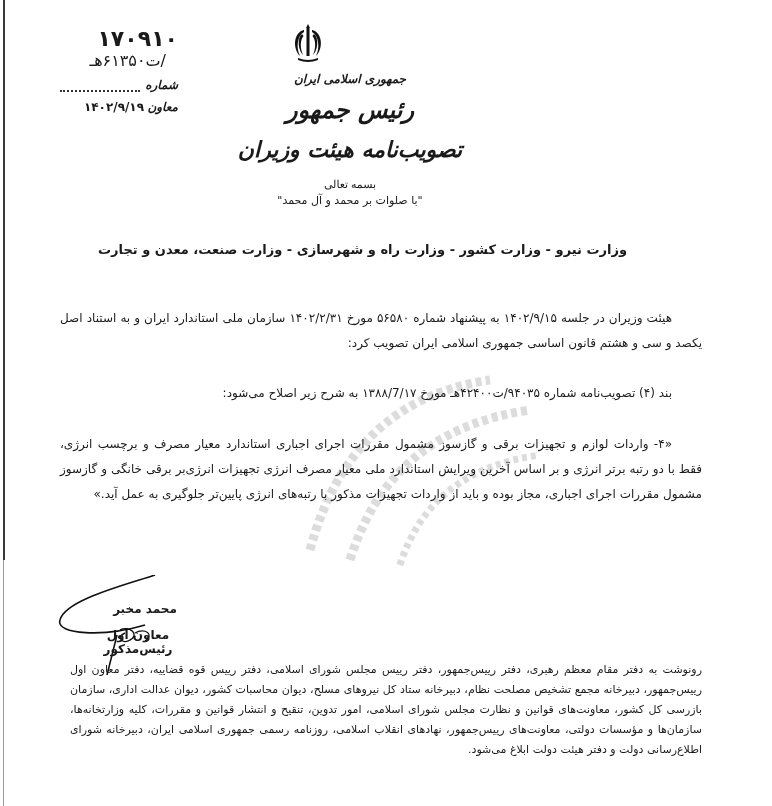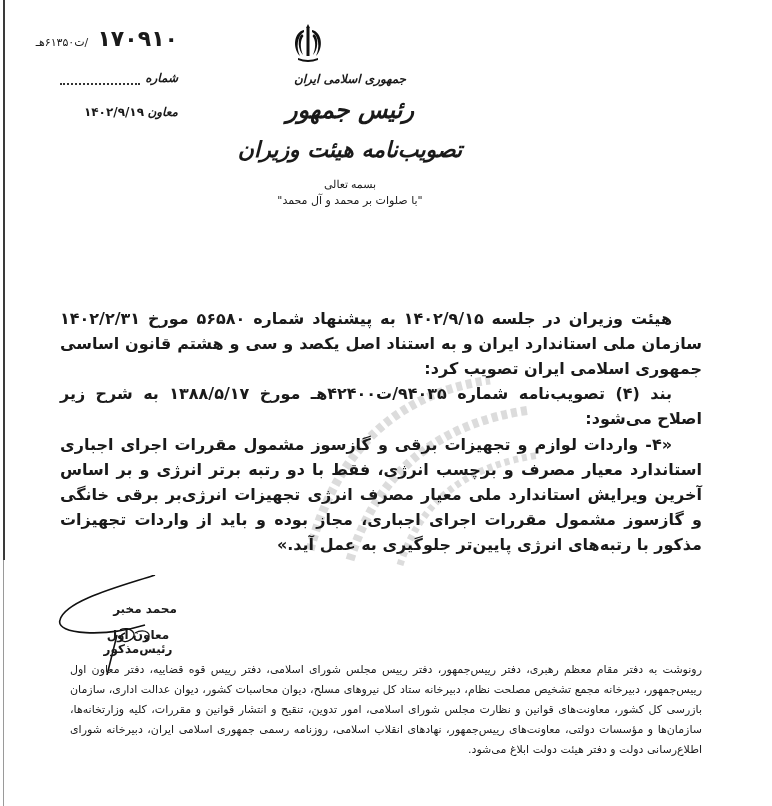--- a/index.html
+++ b/index.html
@@ -3,37 +3,37 @@
 <meta charset="utf-8">
 <style>
   html, body { margin:0; padding:0; }
   body { width:772px; height:806px; background:#ffffff; position:relative; overflow:hidden;
          font-family: "DejaVu Sans", sans-serif; color:#1a1a1a; }
   .edge-line { position:absolute; left:3px; top:0; width:2px; height:560px; background:#3a3a3a; }
   .edge-line2 { position:absolute; left:3px; top:560px; width:1px; height:246px; background:#9a9a9a; }
 
   .ref-block { position:absolute; left:28px; top:26px; width:150px; direction:rtl; text-align:right; }
   .ref-num { font-family:"DejaVu Sans", sans-serif; font-weight:bold; font-size:22px; letter-spacing:1px; display:inline-block; }
-  .ref-sub { font-size:11px; margin-right:4px; display:inline-block; }
-  .ref-row { font-size:11px; margin-top:20px; white-space:nowrap; }
+  .ref-sub { font-size:16px; margin-right:12px; display:inline-block; }
+  .ref-row { font-size:11px; margin-top:8px; white-space:nowrap; }
   .ref-row .lbl { font-family:"DejaVu Serif", serif; font-style:italic; font-weight:bold; font-size:12px; }
   .ref-row .dots { display:inline-block; border-bottom:2px dotted #333; width:80px; vertical-align:bottom; margin-right:2px; }
   .ref-row .val { font-weight:bold; font-size:12px; }
 
   .emblem { position:absolute; left:288px; top:22px; width:40px; height:42px; }
   .hdr { position:absolute; left:200px; width:300px; text-align:center; direction:rtl; font-family:"DejaVu Serif", serif; }
   .hdr1 { top:72px; font-size:12px; font-weight:bold; font-style:italic; }
   .hdr2 { top:95px; font-size:24px; font-weight:bold; font-style:italic; }
   .hdr3 { top:136px; font-size:22px; font-weight:bold; font-style:italic; }
   .hdr4 { top:178px; font-size:11px; font-family:Liberation Serif, serif; }
   .hdr5 { top:194px; font-size:11px; font-family:"DejaVu Sans", sans-serif; }
 
   .recipients { position:absolute; left:90px; top:238px; width:545px; direction:rtl; text-align:center; font-weight:bold; font-size:13px; line-height:24px; }
 
-  .body-text { position:absolute; left:60px; width:642px; direction:rtl; text-align:justify; text-align-last:right; font-size:16px; line-height:25px;font-weight:bold; }
+  .body-text { position:absolute; left:60px; width:642px; direction:rtl; text-align:justify; text-align-last:right; font-size:12px; line-height:25px; }
   .p1 { top:306px; text-indent:30px; }
   .p2 { top:381px; text-indent:30px; }
   .p3 { top:432px; text-indent:30px; }
 
   .watermark { position:absolute; left:290px; top:360px; width:260px; height:210px; opacity:0.25; }
 
   .signature { position:absolute; left:45px; top:575px; width:160px; height:100px; }
   .sign-name { position:absolute; left:100px; top:602px; width:90px; text-align:center; direction:rtl; font-weight:bold; font-size:12px; }
   .sign-title { position:absolute; left:78px; top:628px; width:120px; text-align:center; direction:rtl; font-weight:bold; font-size:12px; }
 
@@ -70,30 +70,31 @@
   <path d="M10 36 Q20 40 30 36 L30 38 Q20 42 10 38 Z" fill="#111"></path>
 </svg>
 
 <div class="hdr hdr1">جمهوری اسلامی ایران</div>
 <div class="hdr hdr2">رئیس جمهور</div>
 <div class="hdr hdr3">تصویب‌نامه هیئت وزیران</div>
 <div class="hdr hdr4">بسمه تعالی</div>
 <div class="hdr hdr5">"با صلوات بر محمد و آل محمد"</div>
 
 <div class="recipients">
+  <div>وزارت نیرو - وزارت کشور - وزارت راه و شهرسازی - وزارت صنعت، معدن و تجارت</div>
 </div>
 
 <svg class="watermark" viewBox="0 0 260 210">
   <path d="M20 190 Q60 40 200 20" stroke="#777" stroke-width="9" fill="none" stroke-dasharray="6 4"></path>
   <path d="M60 200 Q100 70 240 50" stroke="#777" stroke-width="9" fill="none" stroke-dasharray="6 4"></path>
   <path d="M110 205 Q140 110 250 95" stroke="#777" stroke-width="7" fill="none" stroke-dasharray="5 4"></path>
 </svg>
 
 <div class="body-text p1">هیئت وزیران در جلسه ۱۴۰۲/۹/۱۵ به پیشنهاد شماره ۵۶۵۸۰ مورخ ۱۴۰۲/۲/۳۱ سازمان ملی استاندارد ایران و به استناد اصل یکصد و سی و هشتم قانون اساسی جمهوری اسلامی ایران تصویب کرد:</div>
-<div class="body-text p2">بند (۴) تصویب‌نامه شماره ۹۴۰۳۵/ت۴۲۴۰۰هـ مورخ ۱۳۸۸/۵/۱۷ به شرح زیر اصلاح می‌شود:</div>
+<div class="body-text p2">بند (۴) تصویب‌نامه شماره ۹۴۰۳۵/ت۴۲۴۰۰هـ مورخ ۱۳۸۸/7/۱۷ به شرح زیر اصلاح می‌شود:</div>
 <div class="body-text p3">«۴- واردات لوازم و تجهیزات برقی و گازسوز مشمول مقررات اجرای اجباری استاندارد معیار مصرف و برچسب انرژی، فقط با دو رتبه برتر انرژی و بر اساس آخرین ویرایش استاندارد ملی معیار مصرف انرژی تجهیزات انرژی‌بر برقی خانگی و گازسوز مشمول مقررات اجرای اجباری، مجاز بوده و باید از واردات تجهیزات مذکور با رتبه‌های انرژی پایین‌تر جلوگیری به عمل آید.»</div>
 
 <svg class="signature" viewBox="0 0 160 100">
   <path d="M110 0 C80 10 20 25 15 45 C10 60 60 62 100 50" stroke="#111" stroke-width="1.6" fill="none"></path>
   <path d="M75 55 C85 50 95 60 85 65 C78 70 70 62 80 58" stroke="#111" stroke-width="1.4" fill="none"></path>
   <path d="M72 60 L62 100" stroke="#111" stroke-width="1.6" fill="none"></path>
   <path d="M90 58 C100 52 110 60 100 66" stroke="#111" stroke-width="1.2" fill="none"></path>
 </svg>
 <div class="sign-name">محمد مخبر</div>
 <div class="sign-title">معاون اول رئیس‌مذکور</div>

